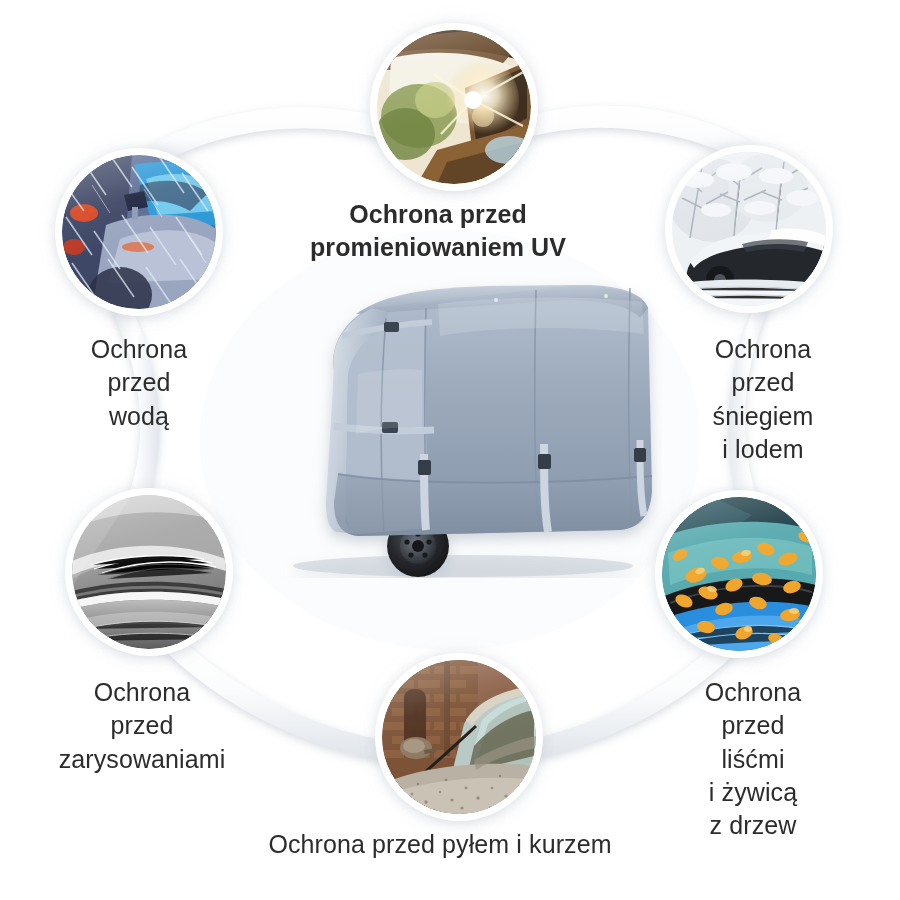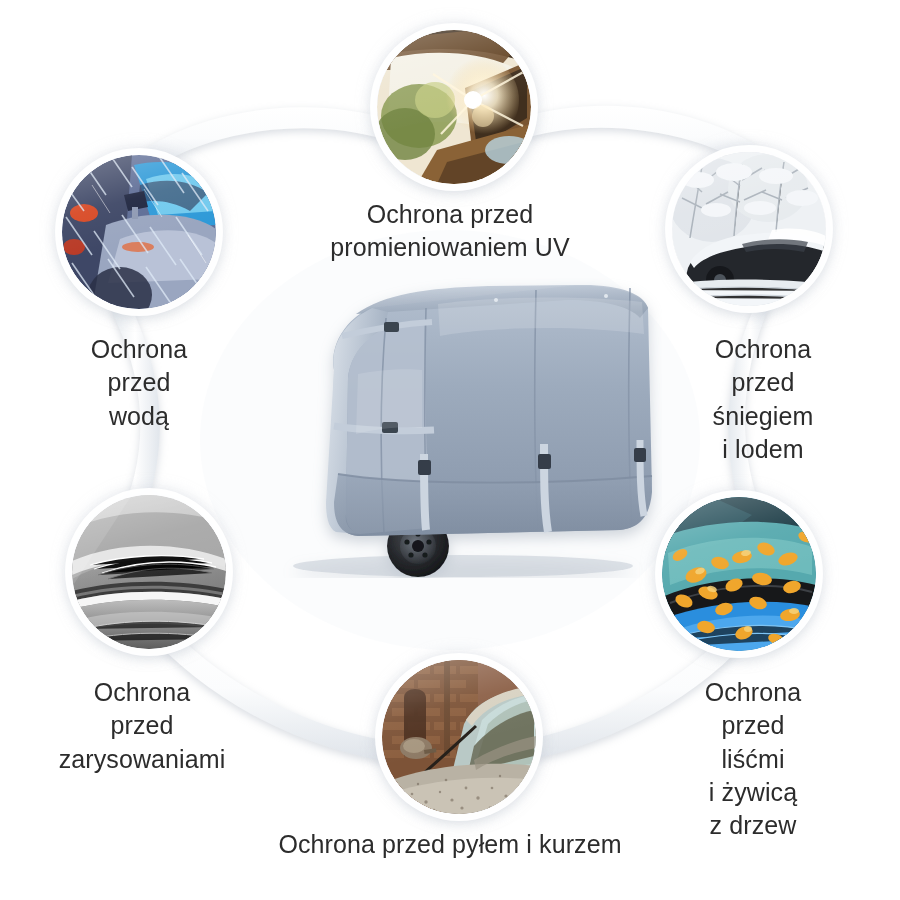--- a/index.html
+++ b/index.html
@@ -245,21 +245,21 @@
           <line x1="96" y1="70" x2="146" y2="96"></line>
           <line x1="96" y1="70" x2="56" y2="44"></line>
           <line x1="96" y1="70" x2="64" y2="104"></line>
         </g>
         <circle cx="96" cy="70" r="9" fill="#ffffff"></circle>
         <circle cx="106" cy="86" r="11" fill="#ffe9b8" opacity="0.55"></circle>
       </g>
     </svg>
     <div class="gloss"></div>
   </div>
-  <div class="feature-label" style="left:300px; top:198px; width:300px;">Ochrona przed
+  <div class="feature-label" style="left:288px; top:198px; width:300px;font-weight:bold;">Ochrona przed
 promieniowaniem UV</div>
 
   <div class="feature-circle" style="left:62px; top:155px; width:154px; height:154px;">
     <svg class="photo" viewBox="0 0 154 154" xmlns="http://www.w3.org/2000/svg">
       <defs>
           <clipPath id="wClip">
             <circle cx="77" cy="77" r="77"></circle>
           </clipPath>
         </defs>
       <g clip-path="url(#wClip)">
@@ -583,15 +583,15 @@
             <circle cx="118" cy="116" r="1.2"></circle>
           <circle cx="146" cy="136" r="1.4"></circle>
             <circle cx="36" cy="124" r="1.2"></circle>
         </g>
 
         <path d="M92,100 C112,88 134,80 154,76 L154,88 C132,92 110,100 94,110 Z" fill="#9a9383" opacity="0.7"></path>
       </g>
     </svg>
     <div class="gloss"></div>
   </div>
-  <div class="feature-label" style="left:250px; top:828px; width:400px;">Ochrona przed pyłem i kurzem</div>
+  <div class="feature-label" style="left:240px; top:828px; width:400px;">Ochrona przed pyłem i kurzem</div>
 
 </div>
 
 </body></html>

